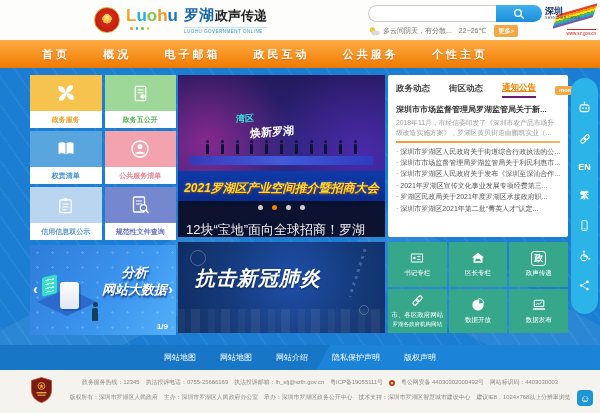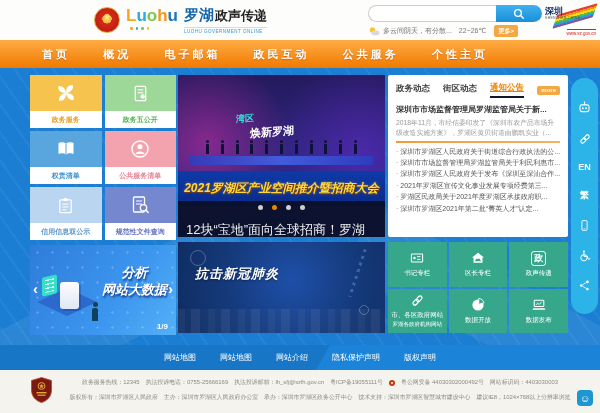--- a/index.html
+++ b/index.html
@@ -100,32 +100,32 @@
   
   .covid { position:absolute; left:178px; top:242px; width:207px; height:91px; overflow:hidden; z-index:1; cursor:pointer;
     background:radial-gradient(circle at 55% 42%, #1e4fa8 0%, #143877 58%, #0f2c62 100%); }
   .covid::after { content:""; position:absolute; left:0; right:0; bottom:0; height:24px; opacity:.5;
     background:repeating-linear-gradient(90deg, rgba(255,255,255,.12) 0 7px, rgba(255,255,255,.05) 7px 13px, rgba(255,255,255,.16) 13px 22px, rgba(255,255,255,.04) 22px 30px); }
   .mol { position:absolute; border:1px solid rgba(255,255,255,.25); border-radius:50%; }
   .mol1 { width:16px; height:16px; left:12px; top:8px; }
   .mol2 { width:10px; height:10px; right:16px; bottom:18px; }
   .dna { position:absolute; right:26px; top:6px; width:3px; height:50px; opacity:.3;
     background:repeating-linear-gradient(180deg,#9fc4ff 0 3px, transparent 3px 7px); transform:rotate(18deg); }
-  .cv1 { position:absolute; left:17px; top:23px; color:#fff; font-size:13px; font-weight:bold;
+  .cv1 { position:absolute; left:17px; top:23px; color:#fff; font-size:20px; font-weight:bold;
     font-style:italic; letter-spacing:1px; text-shadow:0 1px 2px rgba(0,0,0,.45); }
   .cv2 { position:absolute; left:90px; top:47px; font-size:15px; font-weight:bold; font-style:italic;
     letter-spacing:1px; text-shadow:0 1px 2px rgba(0,0,0,.45); }
   .cv2 .hl { color:#ffd030; } .cv2 .rest { color:#fff; }
 
   
   .news { position:absolute; left:388px; top:75px; width:180px; height:162px; background:#fff;
     padding:7px 8px 5px; z-index:1; border-radius:2px; }
-  .tabs { display:flex; align-items:center; gap:13px; }
+  .tabs { display:flex; align-items:center; gap:19px; }
   .tab { font-size:8.5px; font-weight:bold; color:#444; padding-bottom:2px; cursor:pointer; white-space:nowrap; }
-  .tab.active { color:#f08300; border-bottom:2px solid #0f172a;text-decoration:underline; }
+  .tab.active { color:#f08300; border-bottom:2px solid #701a75;text-decoration:underline; }
   .more { margin-left:auto; background:#f3a844; color:#fff; font-size:6px; font-weight:bold;
     padding:1.5px 4px; border-radius:2px; cursor:pointer; }
   .feat-title { margin-top:6px; font-size:8px; font-weight:bold; color:#333;
     white-space:nowrap; overflow:hidden; cursor:pointer; }
   .feat-sum { margin-top:3px; font-size:6.8px; color:#999; line-height:9.8px; }
   .divider { margin-top:3px; height:2px; background:linear-gradient(90deg,#f49a3c,#f3b266); }
   .nlist { margin-top:3px; }
   .nitem { font-size:7px; color:#555; line-height:11.4px; white-space:nowrap; overflow:hidden; cursor:pointer; }
   .nitem::before { content:"· "; color:#999; }
 

